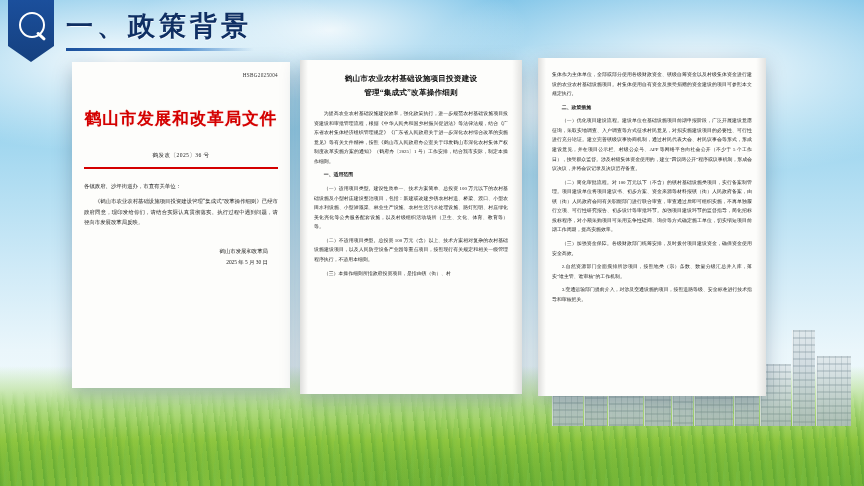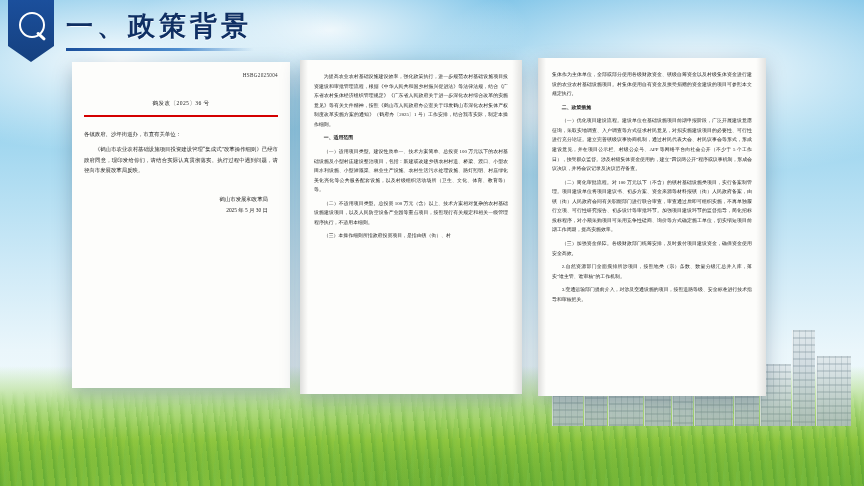--- a/index.html
+++ b/index.html
@@ -140,37 +140,40 @@
 </div>
 
 <div class="title-wrap">
   <div class="main-title">一、政策背景</div>
   <div class="title-rule"></div>
 </div>
 
 <div class="page" id="doc1">
   <div class="p-inner">
     <div class="doc-code">HSBG2025004</div>
+    <div class="red-title">鹤山市发展和改革局文件</div>
     <div class="doc-no">鹤发改〔2025〕36 号</div>
     <div class="red-rule"></div>
     <div class="doc1-body">
       <p>各镇政府、沙坪街道办，市直有关单位：</p>
       <p class="indent">《鹤山市农业农村基础设施项目投资建设管理“集成式”改革操作细则》已经市政府同意，现印发给你们，请结合实际认真贯彻落实。执行过程中遇到问题，请径向市发展改革局反映。</p>
     </div>
     <div class="sign">
       <div>鹤山市发展和改革局</div>
       <div>2025 年 5 月 30 日</div>
     </div>
   </div>
 </div>
 
 <div class="page" id="doc2">
   <div class="page-left-shadow"></div>
   <div class="page-fold"></div>
   <div class="p-inner" style="padding:12px 14px;">
+    <div class="d-title" style="white-space:pre-line;">鹤山市农业农村基础设施项目投资建设
+管理“集成式”改革操作细则</div>
     <div class="col-text">
       <p class="indent">为提高农业农村基础设施建设效率，强化政策执行，进一步规范农村基础设施项目投资建设和审批管理流程，根据《中华人民共和国乡村振兴促进法》等法律法规，结合《广东省农村集体经济组织管理规定》《广东省人民政府关于进一步深化农村综合改革的实施意见》等有关文件精神，按照《鹤山市人民政府办公室关于印发鹤山市深化农村集体产权制度改革实施方案的通知》（鹤府办〔2025〕1 号）工作安排，结合我市实际，制定本操作细则。</p>
       <p class="indent sec-head">一、适用范围</p>
       <p class="indent">（一）适用项目类型。建设性质单一、技术方案简单、总投资 100 万元以下的农村基础设施及小型村庄建设整治项目，包括：新建或改建乡镇农村村道、桥梁、渡口、小型农田水利设施、小型灌溉渠、林业生产设施、农村生活污水处理设施、路灯照明、村庄绿化美化亮化等公共服务配套设施，以及村级组织活动场所（卫生、文化、体育、教育等）等。</p>
       <p class="indent">（二）不适用项目类型。总投资 100 万元（含）以上、技术方案相对复杂的农村基础设施建设项目，以及人民防空设备产业园等重点项目，按照现行有关规定和相关一级管理程序执行，不适用本细则。</p>
       <p class="indent">（三）本操作细则所指政府投资项目，是指由镇（街）、村</p>
     </div>
   </div>
 </div>
 

